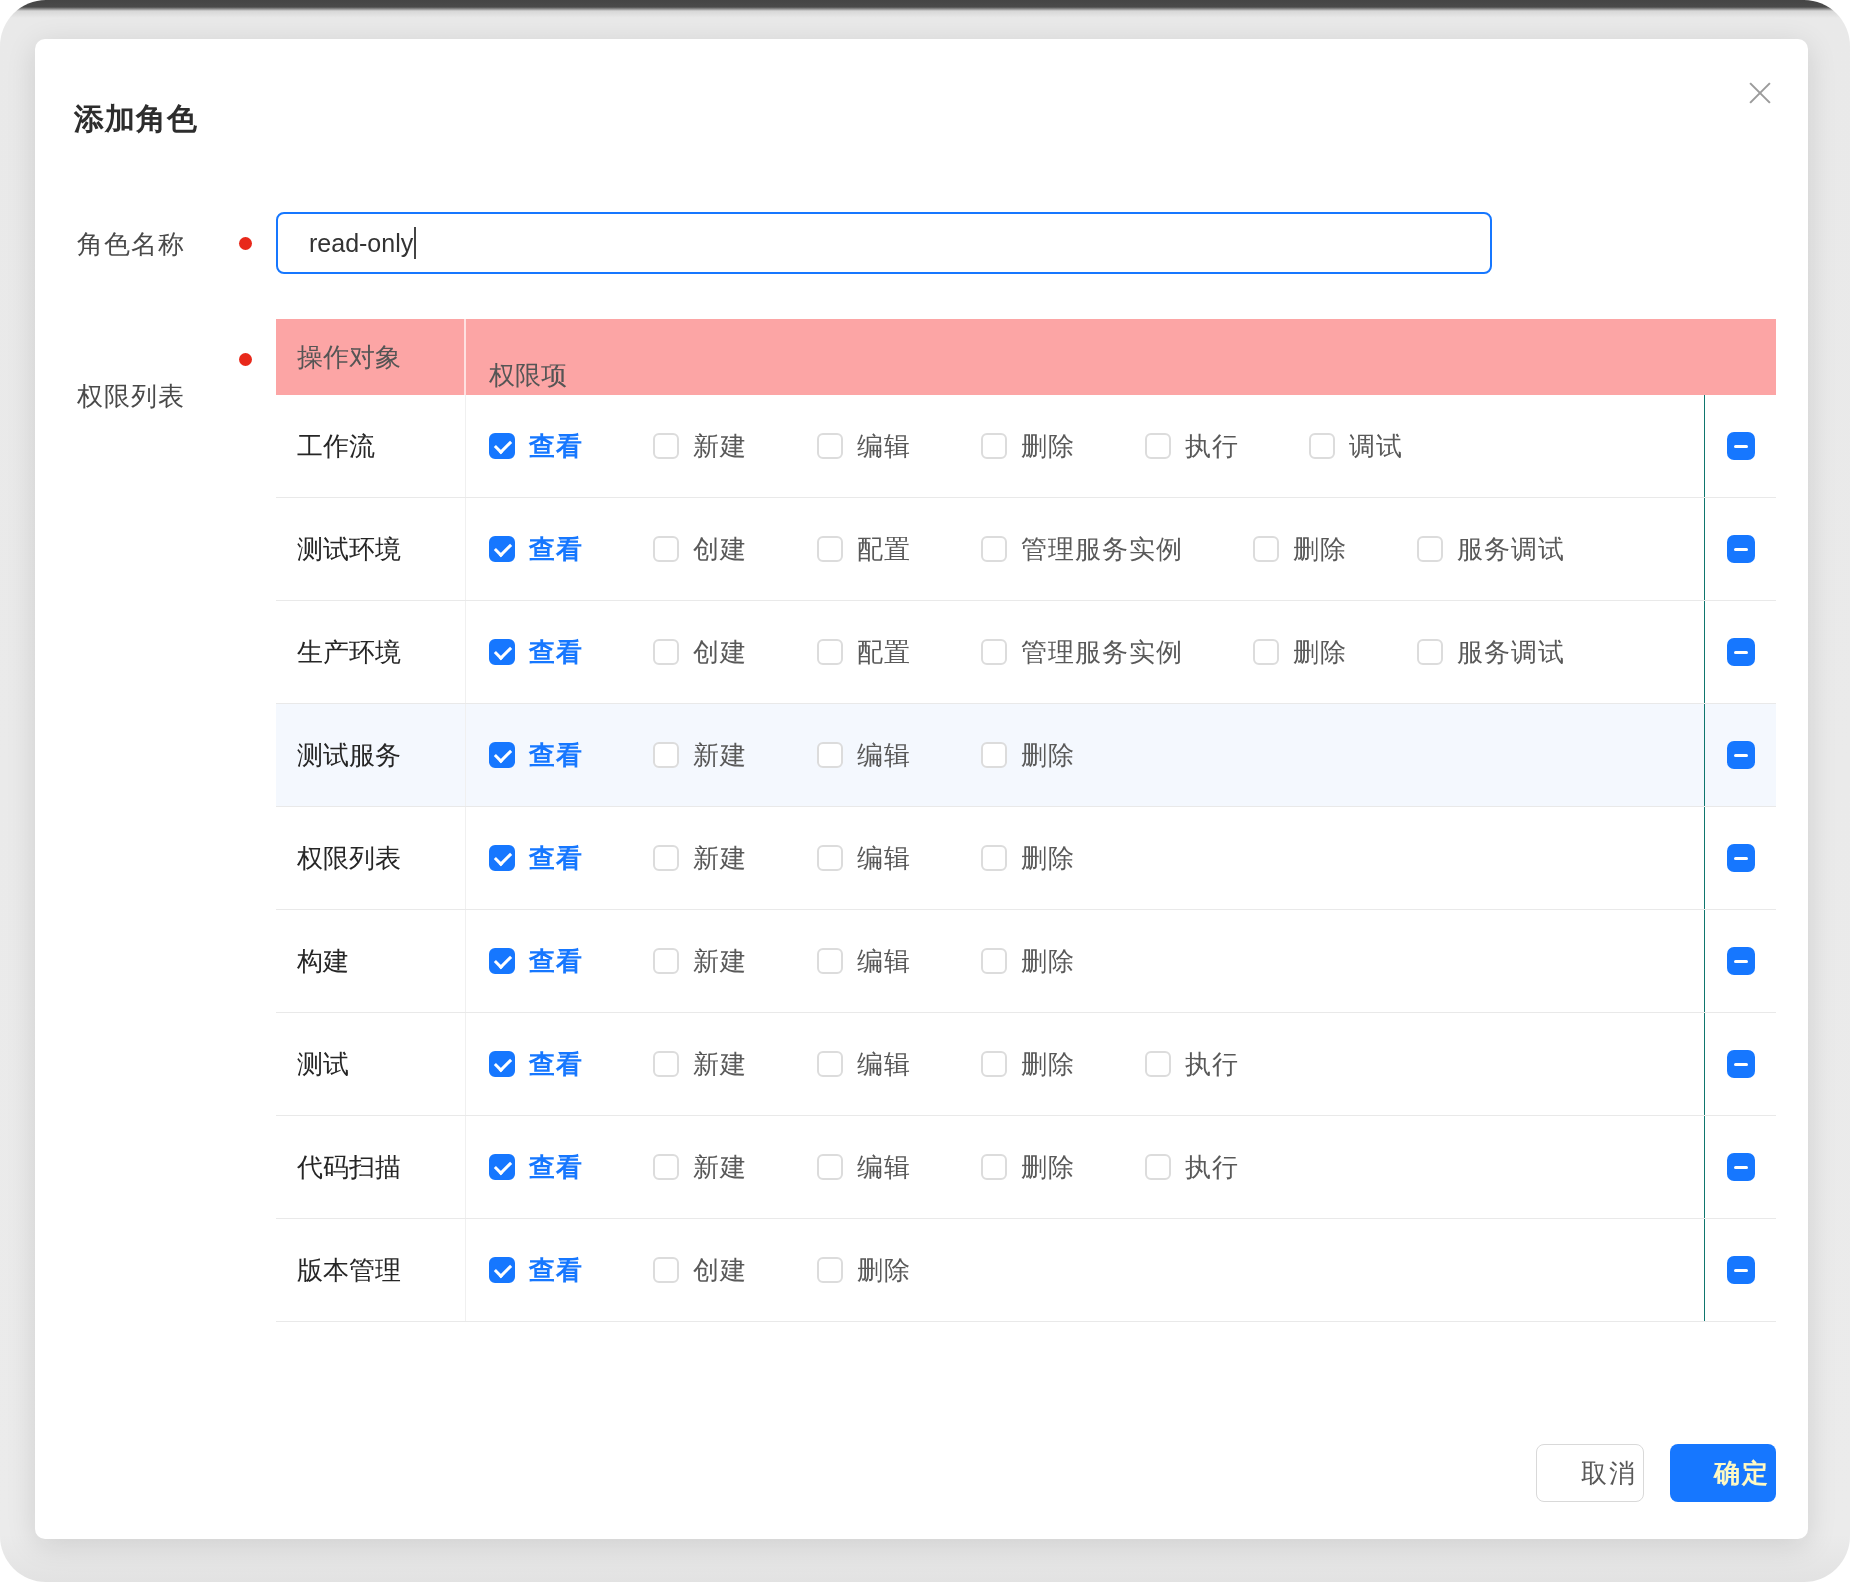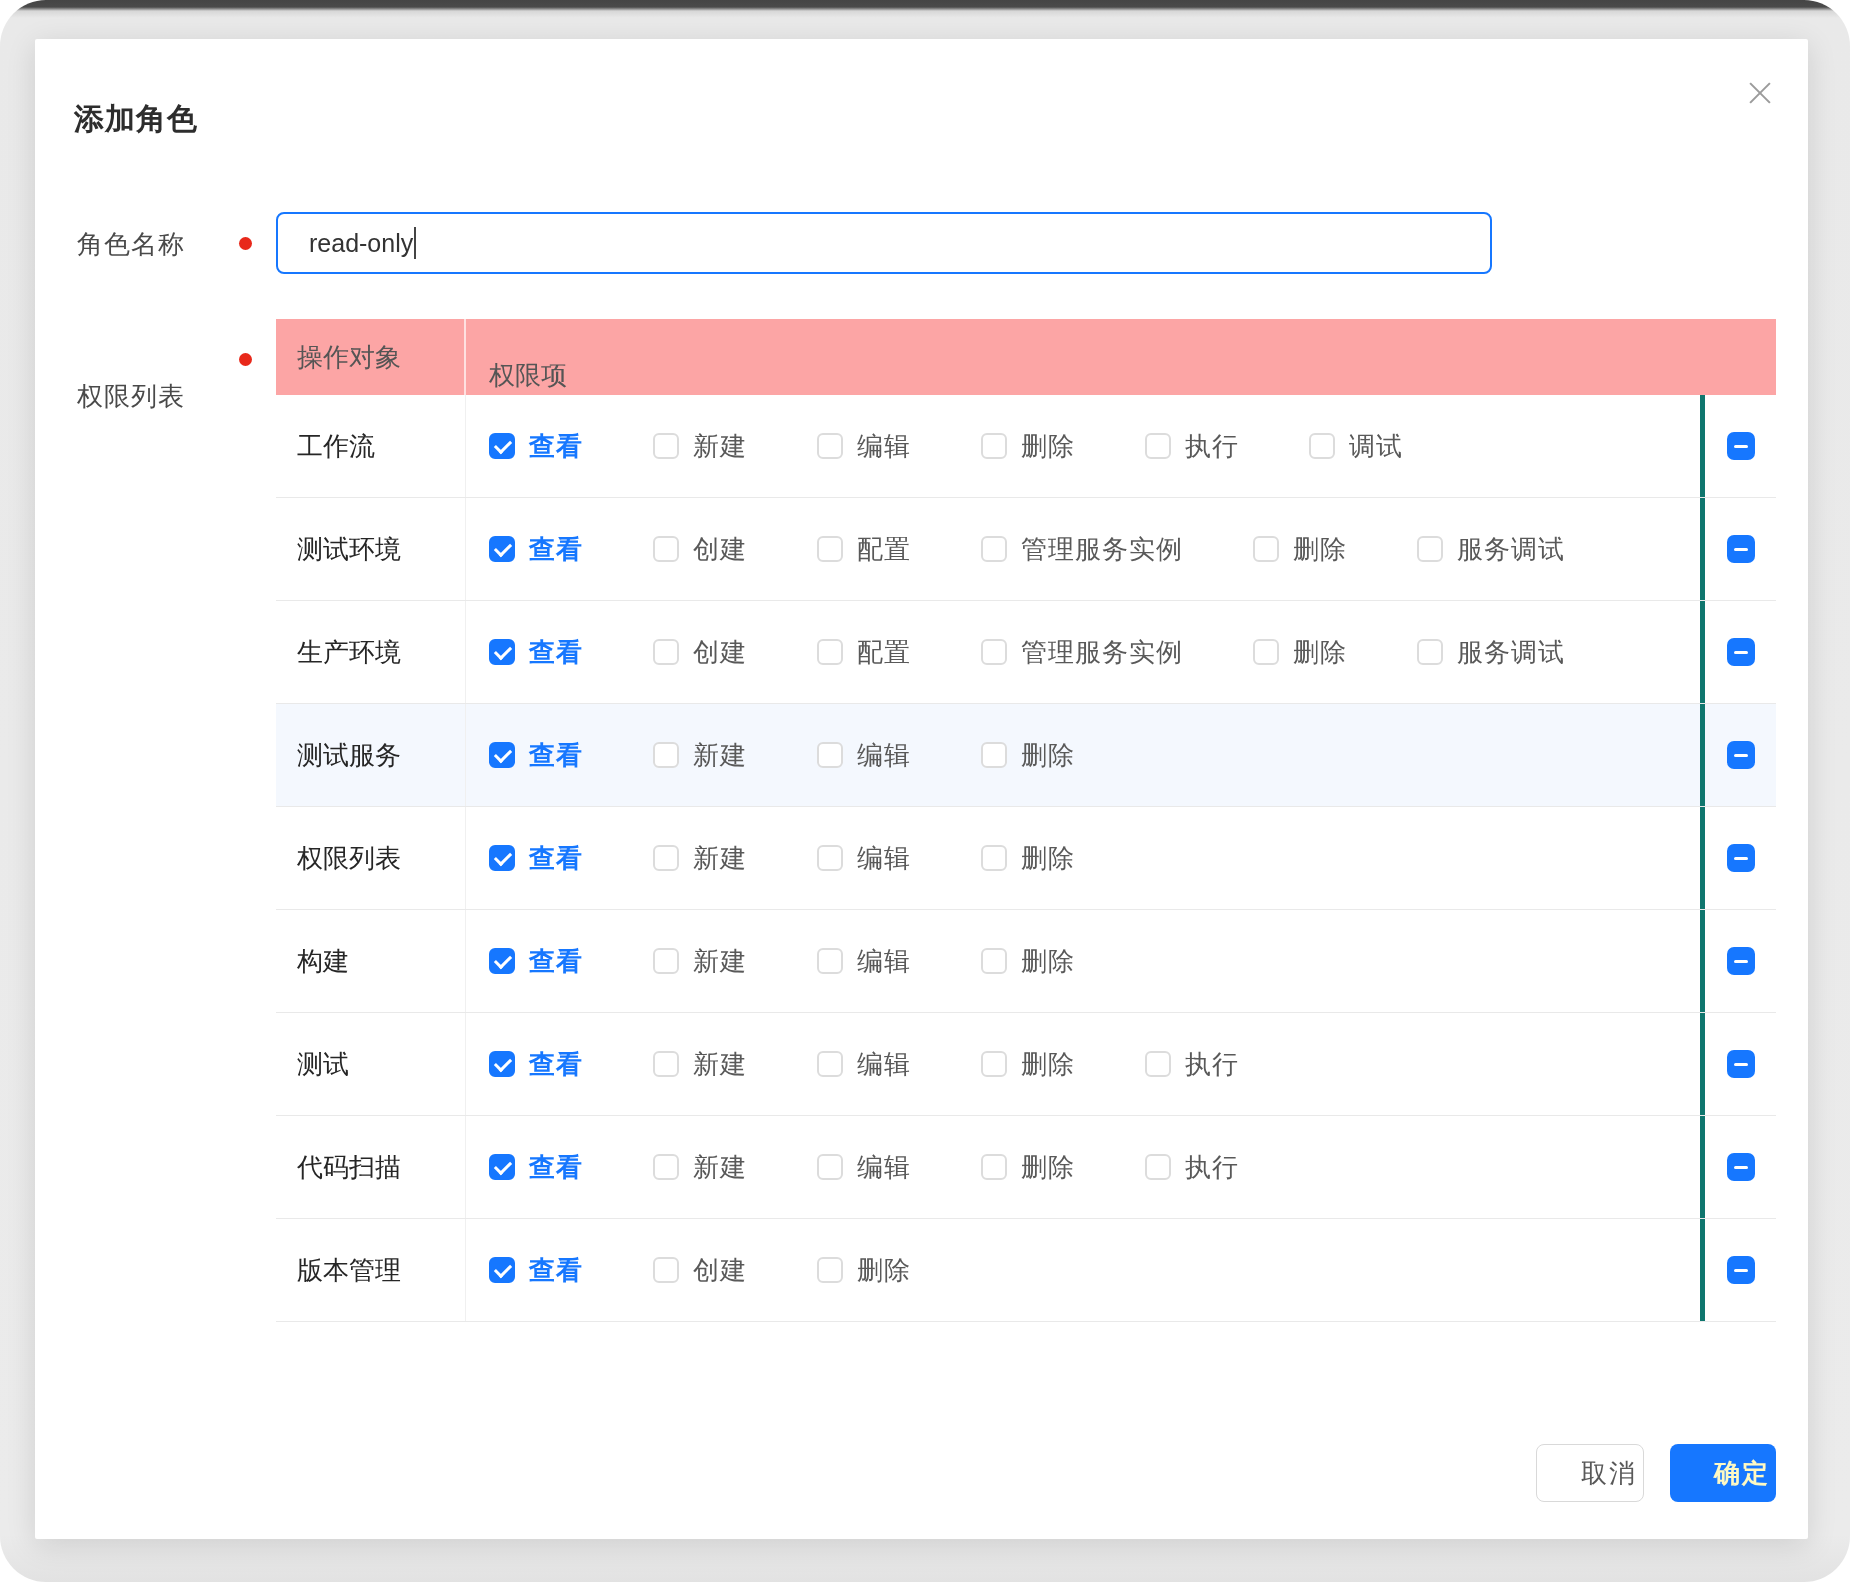--- a/index.html
+++ b/index.html
@@ -5,21 +5,21 @@
   html,body{margin:0;padding:0;background:transparent;}
   *{box-sizing:border-box;}
   body{font-family:"Liberation Sans","DejaVu Sans",sans-serif;}
 
   .frame{
     position:relative;width:1850px;height:1582px;border-radius:46px;overflow:hidden;
     background:linear-gradient(180deg,#454545 0px,#4a4a4a 7px,#d7d7d7 11px,#e9e9e9 18px,#ebebeb 97%,#e2e2e2 100%);
   }
   .dialog{
     position:absolute;left:35px;top:39px;width:1773px;height:1500px;
-    background:#ffffff;border-radius:2px;
+    background:#ffffff;border-radius:10px;
     box-shadow:0 6px 30px rgba(0,0,0,0.12);
   }
   .dialog-title{
     position:absolute;left:39px;top:58px;font-size:30px;line-height:44px;
     font-weight:600;color:#2d2d2d;letter-spacing:1px;
   }
   .close-btn{
     position:absolute;right:26px;top:32px;width:44px;height:44px;border:none;background:transparent;
     cursor:pointer;padding:0;
   }
@@ -60,21 +60,21 @@
   .trow{
     display:flex;height:103px;border-bottom:1px solid #e9e9e9;background:#fff;align-items:stretch;
   }
   .trow.hl{background:#f4f8fe;}
   .cell-obj{
     width:190px;padding-left:21px;display:flex;align-items:center;
     font-size:26px;color:#262626;border-right:1px solid #f0f0f0;
   }
   .cell-perms{
     flex:1;display:flex;align-items:center;padding-left:23px;gap:70px;
-    border-right:5px solid #0f766e;
+    border-right:1px solid #0f766e;
   }
   .perm{display:flex;align-items:center;cursor:pointer;}
   .cb{
     width:26px;height:26px;border:2px solid #dcdcdc;border-radius:6px;background:#fff;
     position:relative;flex:none;margin-right:14px;
   }
   .cb.checked{background:#1677ff;border-color:#1677ff;}
   .cb.checked::after{
     content:'';position:absolute;left:7px;top:2px;width:7px;height:13px;
     border-right:3px solid #fff;border-bottom:3px solid #fff;transform:rotate(45deg);

